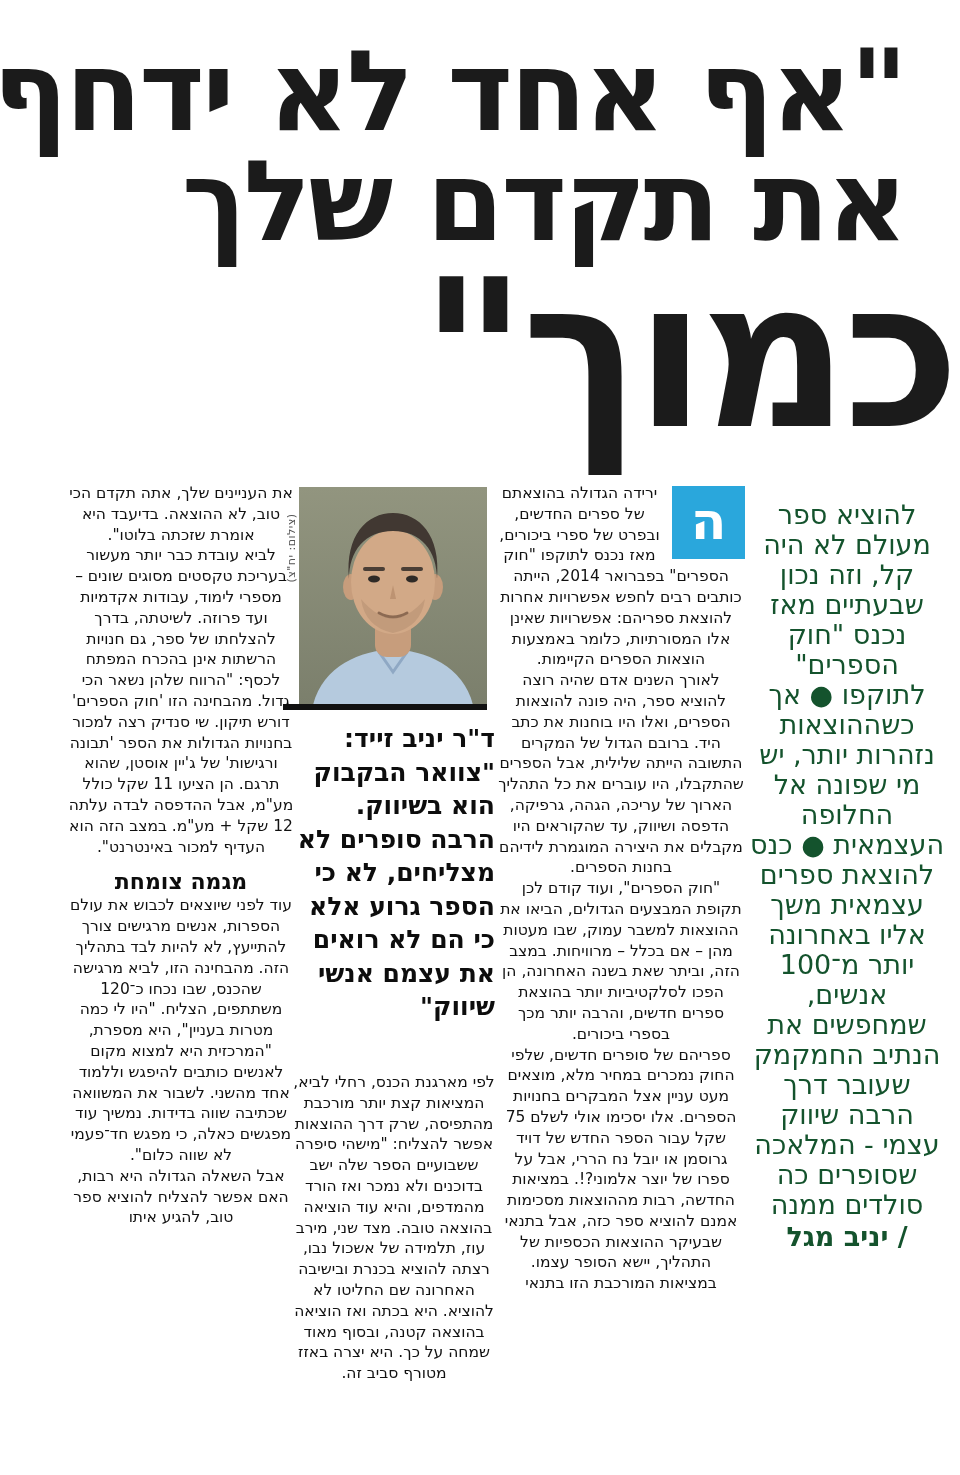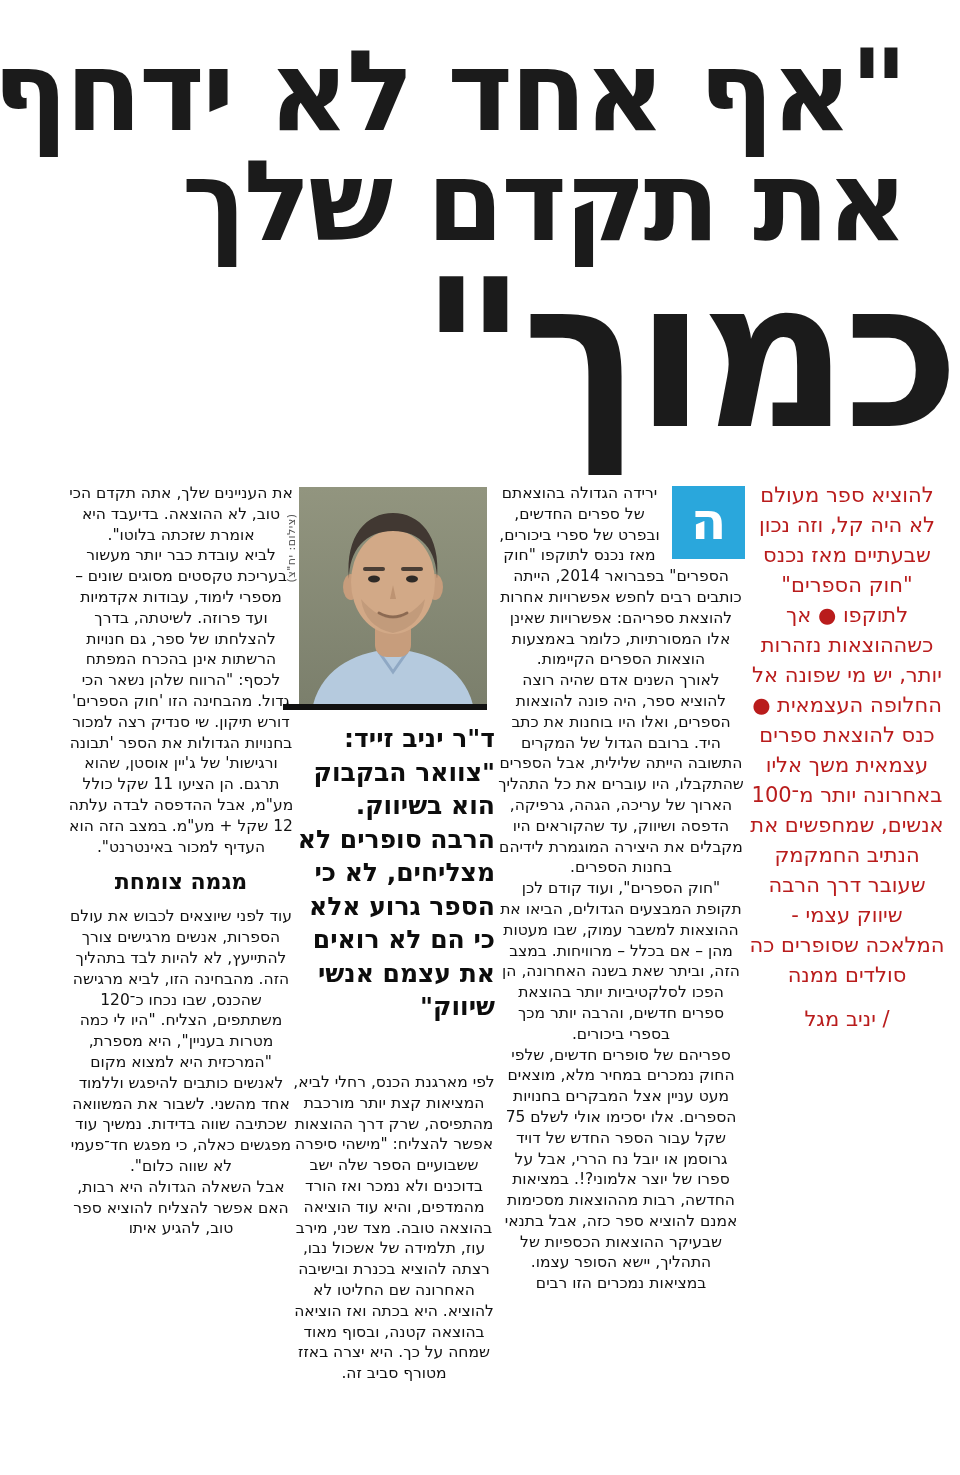--- a/index.html
+++ b/index.html
@@ -34,31 +34,31 @@
     font-size: 205px;
     line-height: 178px;
     letter-spacing: -5px;
     margin-top: 10px;
     white-space: nowrap;
   }
 
   
   .deck {
     position: absolute;
-    top: 480px; right: 15px;
+    top: 500px; right: 15px;
     width: 196px;
-    font-size: 21px;
+    font-size: 27px;
     line-height: 30px;
     text-align: center;
-    color: #b91c1c;
+    color: #14532d;
     font-weight: 400;
   }
   .deck .byline {
-    font-weight: normal;
-    margin-top: 14px;
+    font-weight: bold;
+    margin-top: 2px;
   }
 
   
   .col {
     position: absolute;
     font-size: 15.5px;
     line-height: 20.8px;
     text-align: center;
     color: #111;
   }
@@ -78,21 +78,21 @@
     line-height: 71px;
     text-align: center;
     display: block;
   }
 
   .subhead {
     font-size: 22px;
     line-height: 26px;
     font-weight: bold;
     text-align: center;
-    margin: 12px 0 11px 0;
+    margin: 12px 0 0 0;
     color: #0d0d0d;
   }
 
   
   .photo {
     position: absolute;
     top: 487px; left: 299px;
     width: 188px; height: 218px;
     overflow: hidden;
     background: #878b76;
@@ -144,21 +144,21 @@
   </aside>
 
   <section class="col col-main">
     <p>
       <span class="dropcap">ה</span>
       <span>ירידה הגדולה בהוצאתם של ספרים החדשים, ובפרט של ספרי ביכורים, מאז נכנס לתוקפו "חוק הספרים" בפברואר 2014, הייתה כותבים רבים לחפש אפשרויות אחרות להוצאת ספריהם: אפשרויות שאינן אלו המסורתיות, כלומר באמצעות הוצאות הספרים הקיימות.</span>
     </p>
     <p>לאורך השנים אדם שהיה רוצה להוציא ספר, היה פונה להוצאות הספרים, ואלו היו בוחנות את כתב היד. ברובם הגדול של המקרים התשובה הייתה שלילית, אבל הספרים שהתקבלו, היו עוברים את כל התהליך הארוך של עריכה, הגהה, גרפיקה, הדפסה ושיווק, עד שהקוראים היו מקבלים את היצירה המוגמרת לידיהם בחנות הספרים.</p>
     <p>"חוק הספרים", ועוד קודם לכן תקופת המבצעים הגדולים, הביאו את ההוצאות למשבר עמוק, שבו מעטות מהן – אם בכלל – מרוויחות. במצב הזה, וביתר שאת בשנה האחרונה, הן הפכו לסלקטיביות יותר בהוצאת ספרים חדשים, והרבה יותר מכך בספרי ביכורים.</p>
     <p>ספריהם של סופרים חדשים, שלפי החוק נמכרים במחיר מלא, מוצאים מעט עניין אצל המבקרים בחנויות הספרים. אלו יסכימו אולי לשלם 75 שקל עבור הספר החדש של דויד גרוסמן או יובל נח הררי, אבל על ספרו של יוצר אלמוני?!. במציאות החדשה, רבות מההוצאות מסכימות אמנם להוציא ספר כזה, אבל בתנאי שבעיקר ההוצאות הכספיות של התהליך, יישא הסופר עצמו.</p>
-    <p>במציאות נמכרים הזו רבים</p>
+    <p>במציאות המורכבת הזו בתנאי</p>
   </section>
 
   <figure class="photo">
     <svg width="188" height="218" viewBox="0 0 188 218" xmlns="http://www.w3.org/2000/svg">
       <defs>
         <linearGradient id="bg" x1="0" y1="0" x2="0" y2="1">
           <stop offset="0" stop-color="#92957f"></stop>
           <stop offset="1" stop-color="#7b7f6c"></stop>
         </linearGradient>
       </defs>

